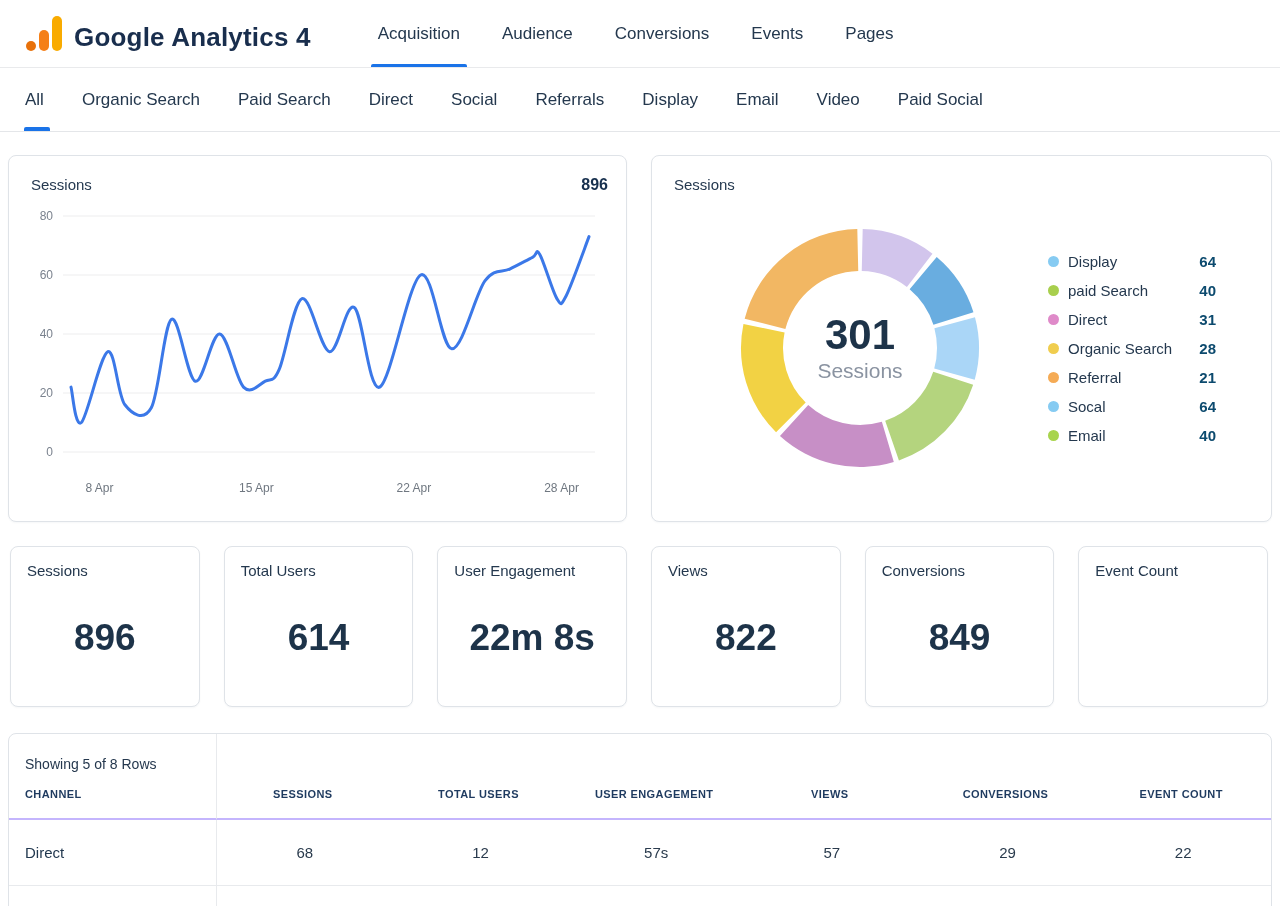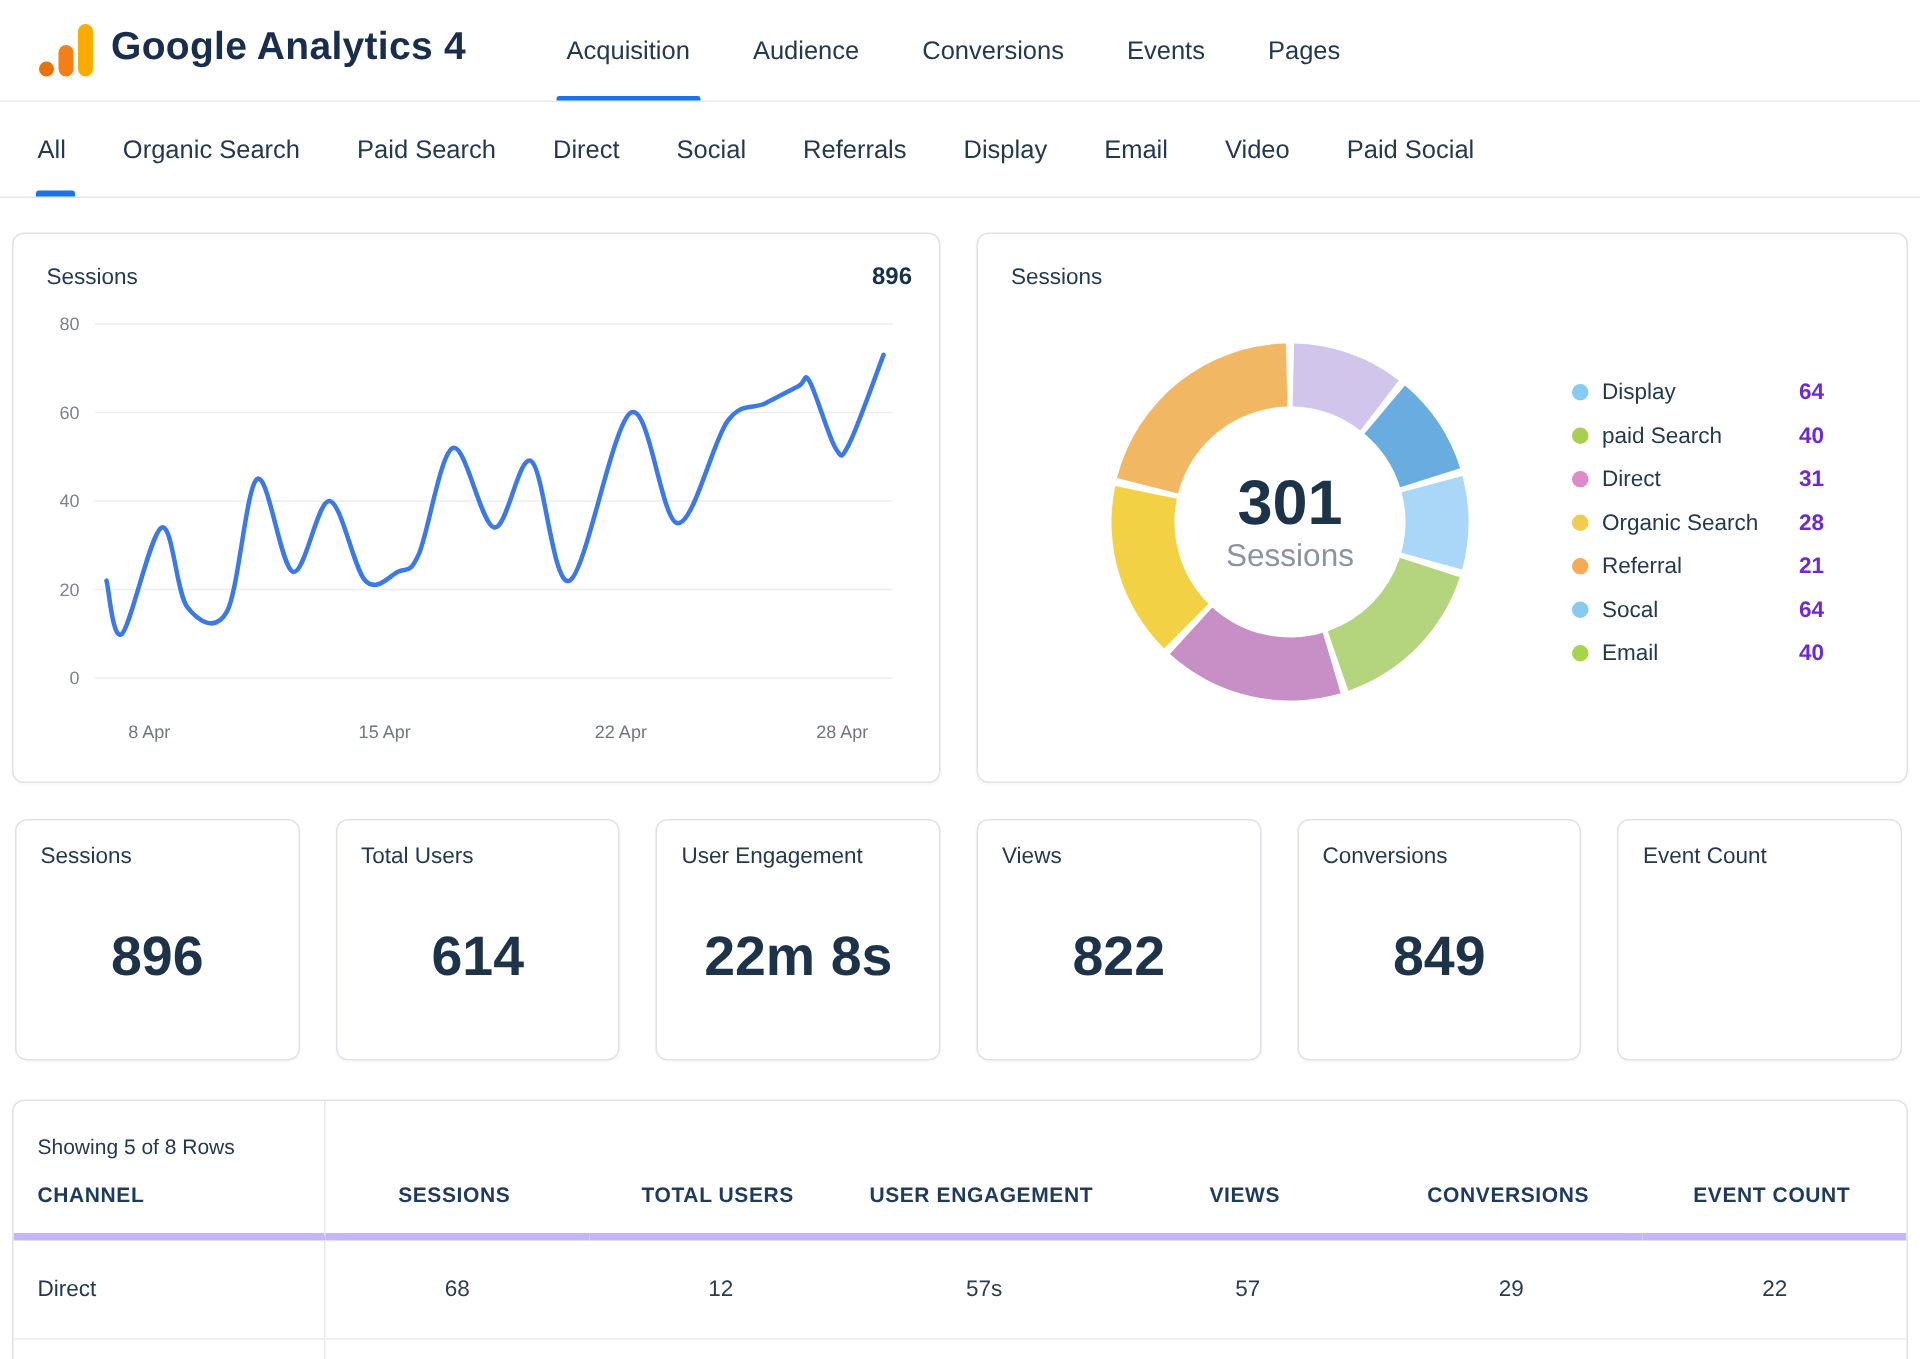--- a/index.html
+++ b/index.html
@@ -2,21 +2,21 @@
 <html><head>
 <meta charset="utf-8">
 <style>
   * { margin:0; padding:0; box-sizing:border-box; }
   html,body { width:1280px; height:906px; overflow:hidden; background:#fff;
               font-family:"Liberation Sans", sans-serif; color:#22384f; }
 
   
   .topbar { height:68px; display:flex; align-items:center; padding:0 24px;
             border-bottom:1px solid #e9eaec; background:#fff; position:relative; }
-  .logo-wrap { display:flex; align-items:flex-start; gap:12px; }
+  .logo-wrap { display:flex; align-items:flex-end; gap:12px; }
   .logo-icon { width:38px; height:38px; display:block; }
   .app-title { font-size:26px; font-weight:700; color:#192e4d; letter-spacing:.2px; }
   .top-tabs { display:flex; margin-left:46px; height:100%; }
   .top-tab { position:relative; display:flex; align-items:center; padding:0 21px;
              font-size:17px; color:#24384e; cursor:pointer; }
   .top-tab.active::after { content:""; position:absolute; left:14px; right:14px; bottom:0;
              height:3px; background:#1a73e8; border-radius:2px 2px 0 0; }
 
   
   .subnav { height:64px; display:flex; align-items:center; padding:0 6px;
@@ -44,39 +44,39 @@
   .donut-body { display:flex; align-items:center; padding:6px 0 0 62px; height:300px; }
   .donut-wrap { position:relative; width:292px; height:292px; }
   .donut-center { position:absolute; inset:0; display:flex; flex-direction:column;
                   align-items:center; justify-content:center; pointer-events:none; }
   .donut-center-value { font-size:42px; font-weight:700; color:#1d3349; line-height:1.05; }
   .donut-center-label { font-size:21px; color:#8a93a1; margin-top:2px; }
   .legend { margin-left:42px; width:168px; }
   .legend-row { display:flex; align-items:center; height:29px; cursor:pointer; }
   .legend-dot { width:11px; height:11px; border-radius:50%; flex:0 0 11px; }
   .legend-label { font-size:15px; color:#24384e; margin-left:9px; flex:1; }
-  .legend-value { font-size:15px; font-weight:700; color:#6d28d9; }
+  .legend-value { font-size:15px; font-weight:700; color:#0c4a6e; }
 
   
   .kpi-row { display:flex; gap:24px; padding:24px 12px 0 10px; }
   .kpi-card { flex:1; height:161px; display:flex; flex-direction:column; }
   .kpi-label { font-size:15px; color:#24384e; padding:15px 16px 0 16px; }
   .kpi-value { flex:1; display:flex; align-items:center; justify-content:center;
                font-size:37px; font-weight:700; color:#1d3349; padding-bottom:10px; }
 
   
   .table-card { margin:26px 8px 0 8px; border:1px solid #dfe3e8; border-radius:8px 8px 0 0;
                 background:#fff; overflow:hidden; height:200px; }
   .tbl { display:grid; grid-template-columns:208px repeat(6, 1fr); }
   .c1 { border-right:1px solid #e8eaed; }
   .tbl-caption { grid-column:1; padding:22px 16px 6px 16px; font-size:14px; color:#25384e; }
   .tbl-caption-rest { grid-column:2 / 8; }
-  .th { font-size:14px; font-weight:700; letter-spacing:.4px; color:#1e3a5f;
+  .th { font-size:11px; font-weight:700; letter-spacing:.4px; color:#1e3a5f;
         text-transform:uppercase; padding:10px 12px 18px 8px; text-align:center;
-        border-bottom:5px solid #c4b5fd; align-self:end; }
+        border-bottom:2px solid #c4b5fd; align-self:end; }
   .th.first { text-align:left; padding-left:16px; }
   .td { font-size:15px; color:#2a3b4d; height:66px; display:flex; align-items:center;
         justify-content:center; border-bottom:1px solid #e8eaed; }
   .td.first { justify-content:flex-start; padding-left:16px; color:#22384f; }
   .td.stub { height:40px; border-bottom:none; }
 
   svg text { font-family:"Liberation Sans", sans-serif; }
 </style>
 </head>
 <body>

